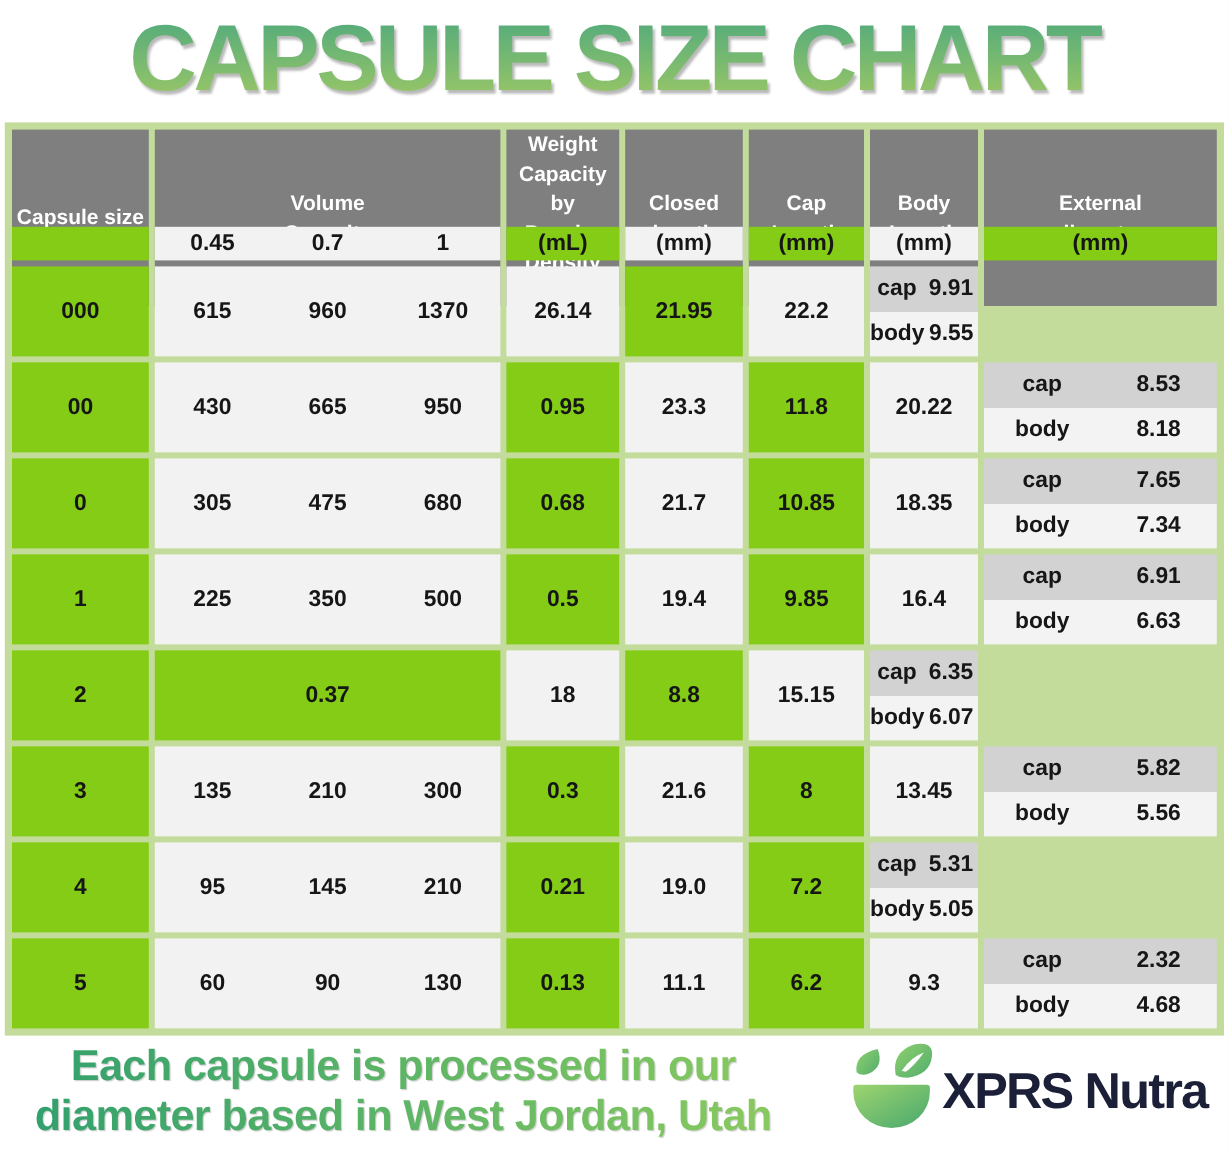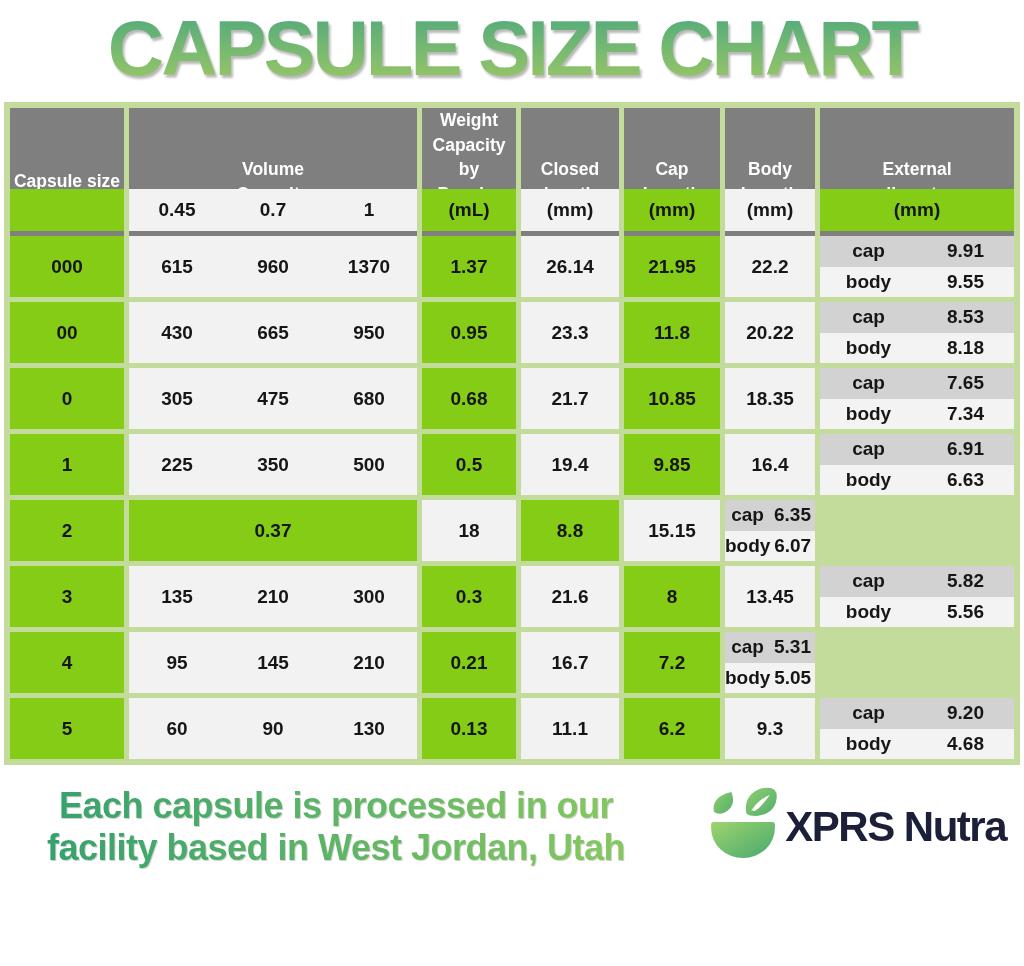--- a/index.html
+++ b/index.html
@@ -22,22 +22,22 @@
     margin:0 4px; padding:6px;
     background:#c3dc9c;
     display:flex; flex-direction:column; gap:5px;
   }
   .trow {
     display:grid;
     grid-template-columns:114px 288px 94px 98px 96px 90px 194px;
     gap:5px;
   }
   .trow-head  { height:76px; }
-  .trow-units { height:42px; }
-  .trow-data  { height:61px; }
+  .trow-units { height:28px; }
+  .trow-data  { height:75px; }
 
   .cell {
     display:flex; align-items:center; justify-content:center;
     font-weight:700; font-size:19px; color:#161616; text-align:center;
   }
   .hcell {
     background:#7f7f7f; color:#ffffff;
     font-size:17.5px; line-height:1.4; white-space:pre-line;
   }
   .c-gray  { background:#84cc16; }
@@ -49,21 +49,21 @@
 
   .extcell { flex-direction:column; padding:0; background:transparent; }
   .subrow  { flex:1; width:100%; display:grid; grid-template-columns:1fr 1fr; }
   .sub-gray  { background:#d2d2d2; }
   .sub-light { background:#f3f3f3; }
   .sublab, .subval { display:flex; align-items:center; justify-content:center;
                      font-weight:700; font-size:19px; }
 
   
   .footer {
-    margin-top:20px; padding:0 18px 0 6px;
+    margin-top:4px; padding:0 18px 0 6px;
     display:flex; align-items:center;
   }
   .footer-text {
     width:660px; text-align:center;
     font-size:36px; font-weight:800; line-height:1.16; letter-spacing:-0.5px;
     background:linear-gradient(90deg, #2f9f6e, #8ccb5e);
     -webkit-background-clip:text; background-clip:text; color:transparent;
     filter:drop-shadow(1px 1px 0.5px rgba(120,120,120,0.35));
   }
   .brand { margin-left:auto; display:flex; align-items:center; gap:0; }
@@ -110,21 +110,20 @@
     <div class="cell c-gray">(mm)</div>
   </div>
 
   <div style="display:contents"><div class="trow trow-data">
         <div class="cell c-gray">000</div>
         <div class="cell c-light wgrid">
           <div class="wval">615</div>
           <div class="wval">960</div>
           <div class="wval">1370</div>
         </div>
-        <div class="cell c-gray">1.37</div>
         <div class="cell c-light">26.14</div>
         <div class="cell c-gray">21.95</div>
         <div class="cell c-light">22.2</div>
         <div class="cell extcell">
           <div class="subrow sub-gray">
             <div class="sublab">cap</div>
             <div class="subval">9.91</div>
           </div>
           <div class="subrow sub-light">
             <div class="sublab">body</div>
@@ -232,21 +231,21 @@
           </div>
         </div>
       </div><div class="trow trow-data">
         <div class="cell c-gray">4</div>
         <div class="cell c-light wgrid">
           <div class="wval">95</div>
           <div class="wval">145</div>
           <div class="wval">210</div>
         </div>
         <div class="cell c-gray">0.21</div>
-        <div class="cell c-light">16.7</div>
+        <div class="cell c-light">19.0</div>
         <div class="cell c-gray">7.2</div>
         <div class="cell extcell">
           <div class="subrow sub-gray">
             <div class="sublab">cap</div>
             <div class="subval">5.31</div>
           </div>
           <div class="subrow sub-light">
             <div class="sublab">body</div>
             <div class="subval">5.05</div>
           </div>
@@ -258,34 +257,34 @@
           <div class="wval">90</div>
           <div class="wval">130</div>
         </div>
         <div class="cell c-gray">0.13</div>
         <div class="cell c-light">11.1</div>
         <div class="cell c-gray">6.2</div>
         <div class="cell c-light">9.3</div>
         <div class="cell extcell">
           <div class="subrow sub-gray">
             <div class="sublab">cap</div>
-            <div class="subval">9.20</div>
+            <div class="subval">2.32</div>
           </div>
           <div class="subrow sub-light">
             <div class="sublab">body</div>
             <div class="subval">4.68</div>
           </div>
         </div>
       </div></div>
 </div>
 
 <div class="footer">
   <div class="footer-text">
     <div>Each capsule is processed in our</div>
-    <div>facility based in West Jordan, Utah</div>
+    <div>diameter based in West Jordan, Utah</div>
   </div>
   <div class="brand">
     <svg class="brand-icon" viewBox="0 0 100 100">
       <defs>
         <linearGradient id="lg1" x1="0" y1="0" x2="1" y2="1">
           <stop offset="0" stop-color="#9ed46f"></stop>
           <stop offset="1" stop-color="#47a86e"></stop>
         </linearGradient>
         <linearGradient id="lg2" x1="0" y1="0" x2="1" y2="1">
           <stop offset="0" stop-color="#8fd06d"></stop>

